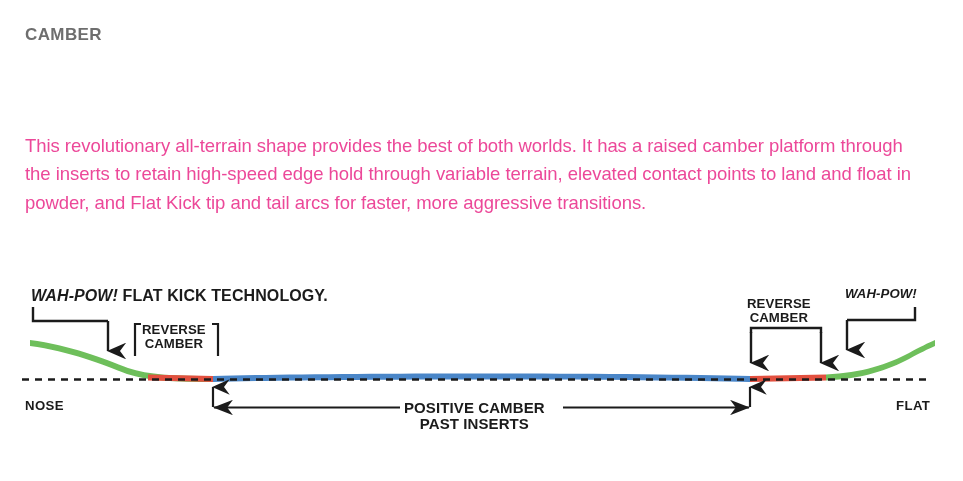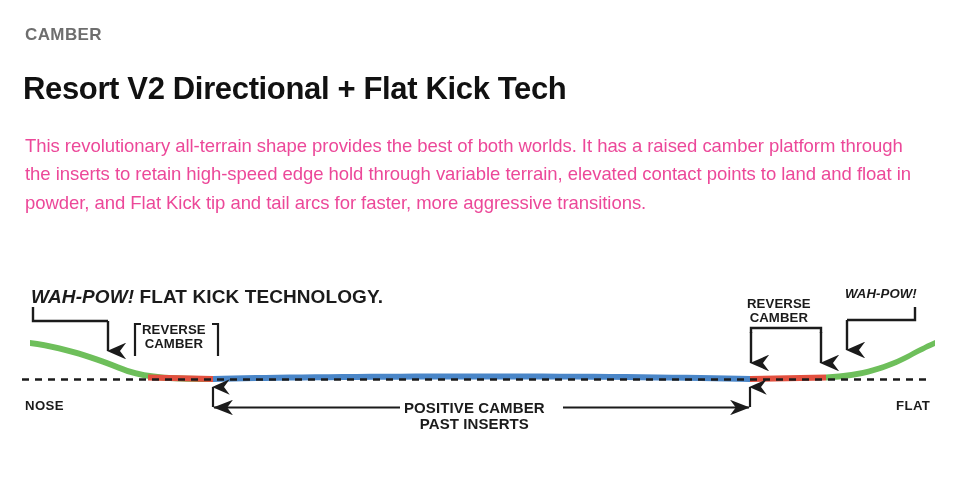--- a/index.html
+++ b/index.html
@@ -68,21 +68,21 @@
     position: absolute;
     font-weight: bold;
     color: #1b1b1b;
     line-height: 1.08;
     white-space: nowrap;
   }
 
   #flat-kick-label {
     left: 31px;
     top: 25px;
-    font-size: 19px;
+    font-size: 16px;
     letter-spacing: 0.1px;
   }
   #flat-kick-label .wp { font-style: italic; }
 
   #reverse-camber-left-label {
     left: 142px;
     top: 61px;
     font-size: 13.2px;
     text-align: center;
     letter-spacing: 0.1px;
@@ -123,21 +123,20 @@
   }
   #positive-camber-label .ln2 { display: block; }
 </style>
 </head>
 <body>
 
 <div class="page">
 
   <div class="eyebrow">CAMBER</div>
 
-  <h1 class="headline">Resort V2 Directional + Flat Kick Tech</h1>
 
   <p class="body-copy">This revolutionary all-terrain shape provides the best of both worlds. It has a raised camber platform through the inserts to retain high-speed edge hold through variable terrain, elevated contact points to land and float in powder, and Flat Kick tip and tail arcs for faster, more aggressive transitions.</p>
 
   <div class="diagram">
 
     <svg width="963" height="185" viewBox="0 0 963 185">
 
       <g>
 
         <path d="M 30,78 C 70,83 105,97 128,106 C 148,113 176,114 213,114

